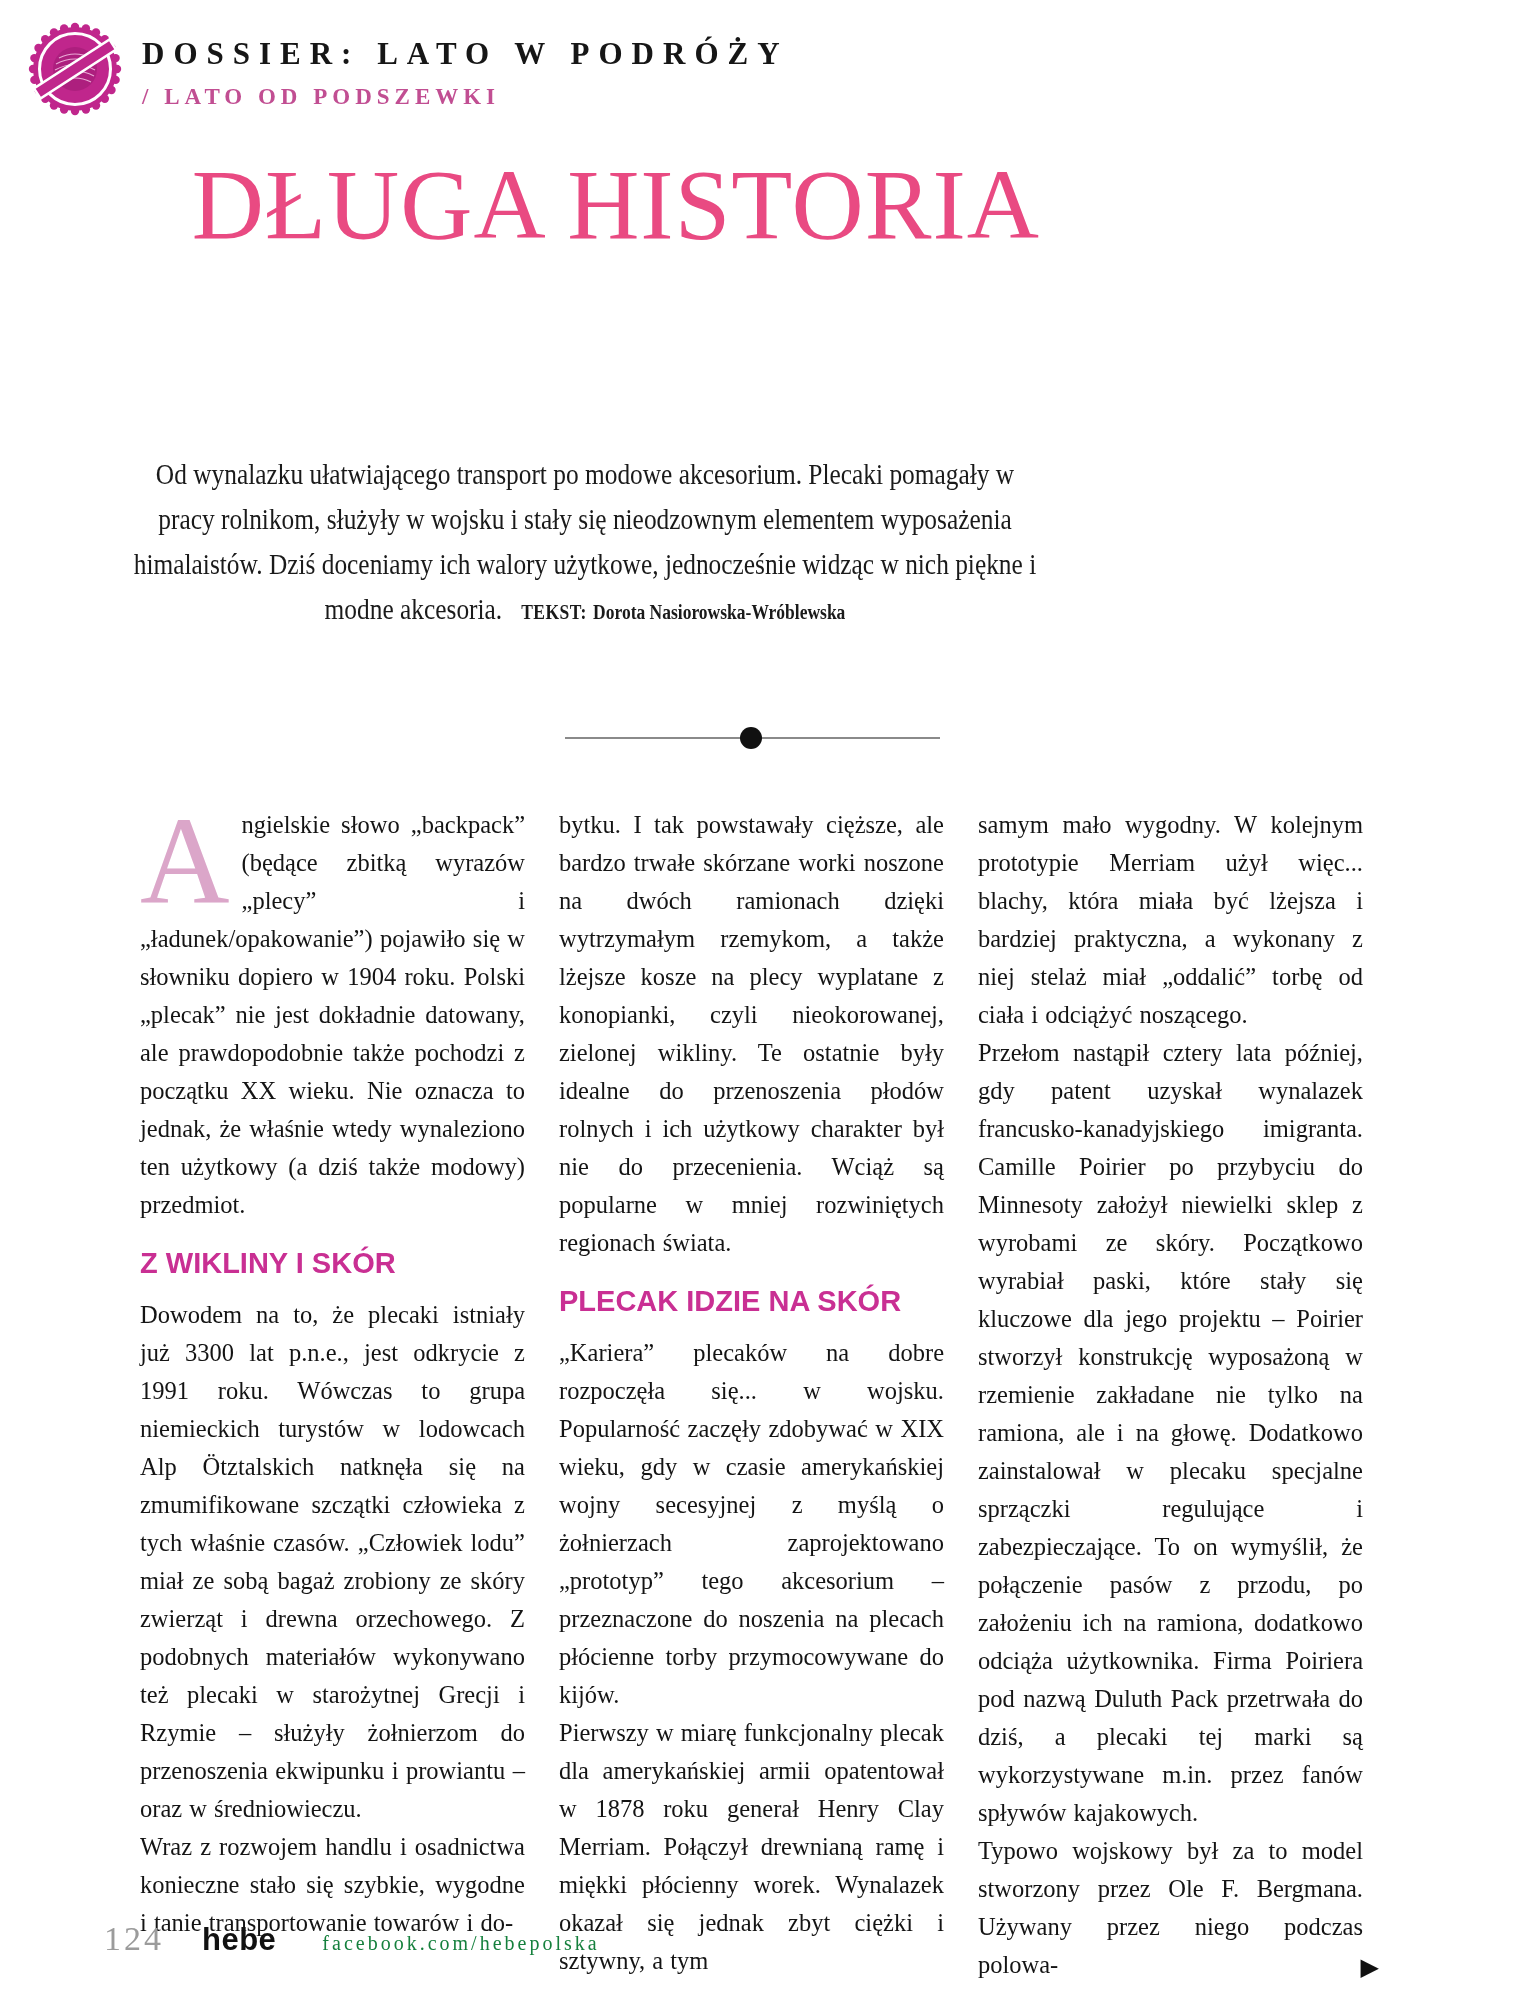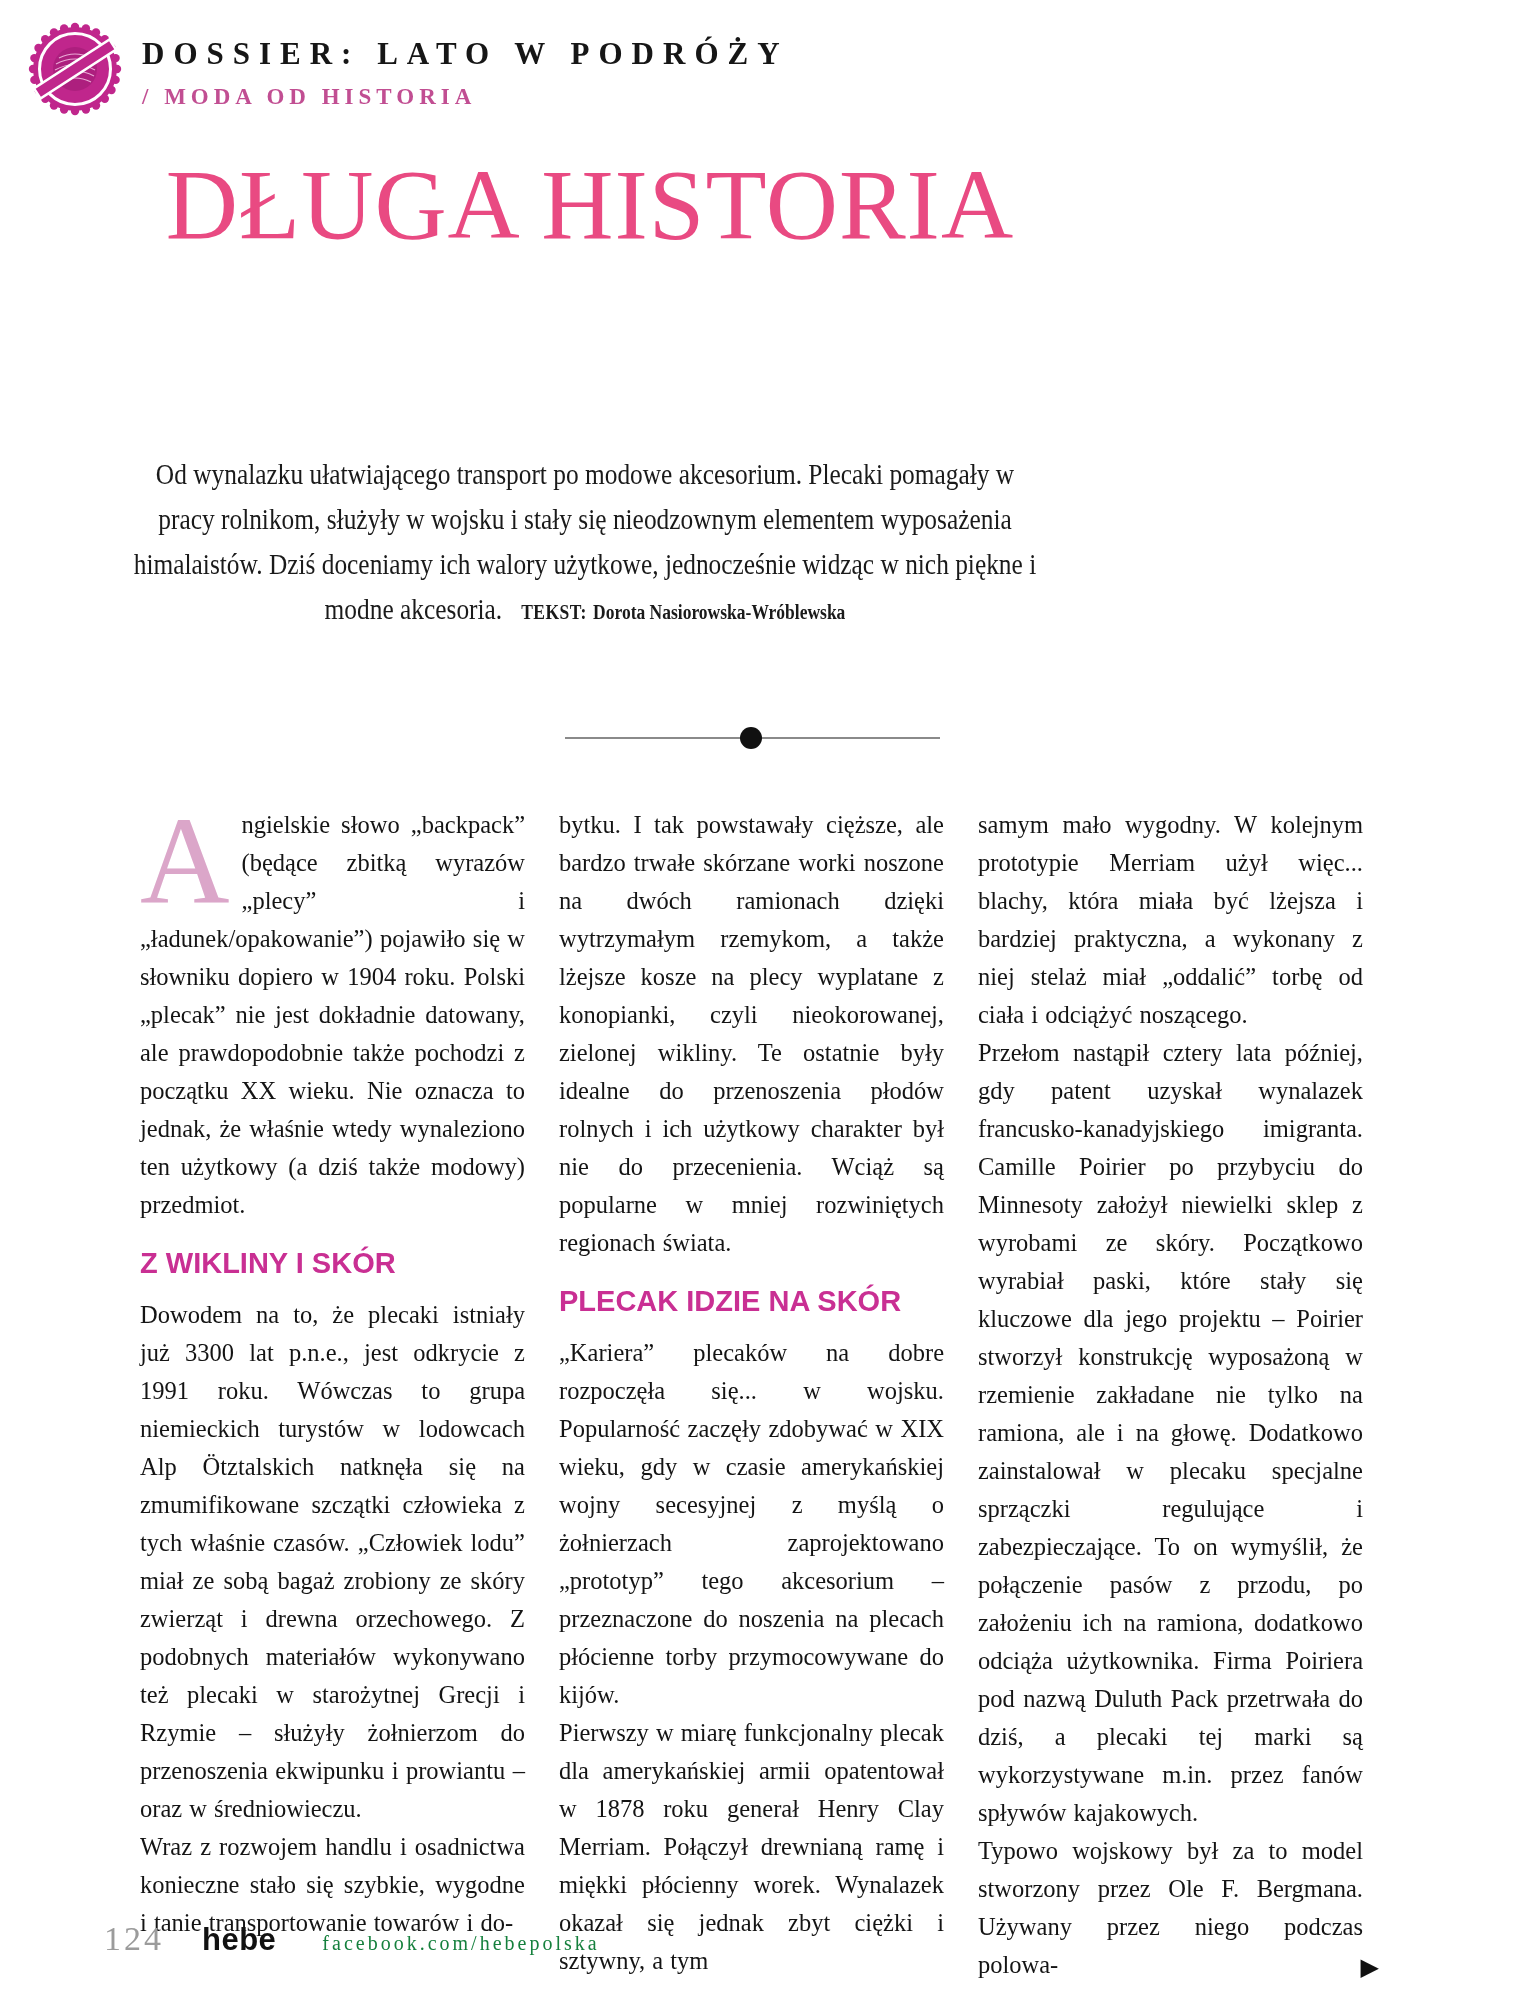--- a/index.html
+++ b/index.html
@@ -115,23 +115,23 @@
       <path d="M28 54 q19 -10 38 0"></path>
       <path d="M31 60 q16 -8 32 0"></path>
       <path d="M31 36 q16 -8 32 0"></path>
     </g>
     <g transform="rotate(-33 47 47)">
       <rect x="2" y="41" width="90" height="12" fill="#c0268c" stroke="#ffffff" stroke-width="2.5"></rect>
     </g>
   </svg>
 </div>
 <div class="kicker">DOSSIER: LATO W PODRÓŻY</div>
-<div class="category">/ MODA OD HISTORIA</div>
+<div class="category">/ LATO OD PODSZEWKI</div>
 
-<h1 class="title" style="margin:0;">
+<h1 class="title" style="margin:0;text-align:right;">
   <span>DŁUGA HISTORIA</span><br>
 </h1>
 
 <div class="intro">
   <span>Od wynalazku ułatwiającego transport po modowe akcesorium. Plecaki pomagały w pracy rolnikom, służyły w wojsku i stały się nieodzownym elementem wyposażenia himalaistów. Dziś doceniamy ich walory użytkowe, jednocześnie widząc w nich piękne i modne akcesoria.</span>
   &nbsp;&nbsp;<span class="byline-label">TEKST:</span>
   <span class="byline-name">Dorota Nasiorowska-Wróblewska</span>
 </div>
 
 <div class="divider"></div>

